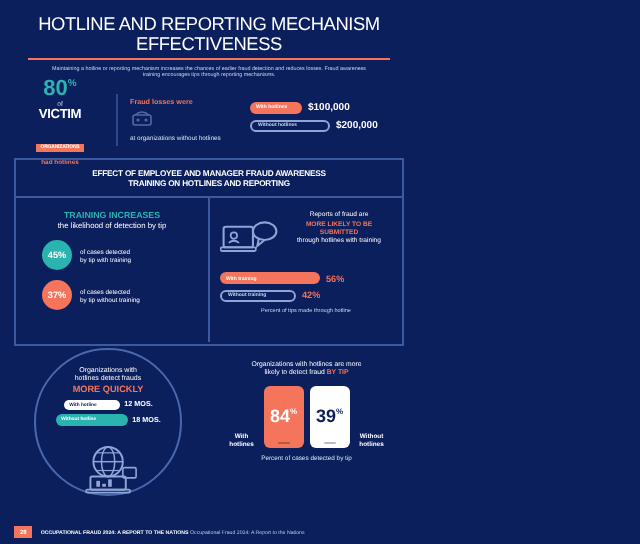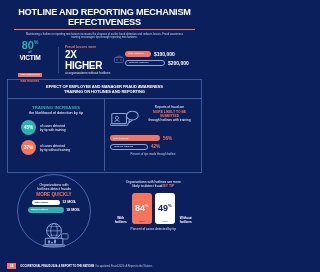--- a/index.html
+++ b/index.html
@@ -9,21 +9,21 @@
     font-family:"Liberation Sans", sans-serif;
     color:#ffffff;
     overflow:hidden;
     position:relative;
   }
   .page { width:209px; height:272px; position:relative; }
 
   
   .header { padding:7px 8px 0 8px; }
   .title {
-    font-size:9.2px; font-weight:bold; letter-spacing:-0.2px;
+    font-size:9.2px; font-weight:normal; letter-spacing:-0.2px;
     text-align:center; line-height:10px;
     text-transform:uppercase;
   }
   .title-rule {
     height:1.2px; background:#f4745c; margin:1.5px 6px 3px 6px;
   }
   .subtitle {
     font-size:2.7px; line-height:3.6px; text-align:center;
     color:#c9d4ec; padding:0 18px;
   }
@@ -201,21 +201,20 @@
       <div class="victim">VICTIM</div>
       <div><span class="orgs">ORGANIZATIONS</span></div>
       <div class="had">had hotlines</div>
     </div>
 
     <div class="divider-v"></div>
 
     <div class="stat-losses">
       <div class="l1">Fraud losses were</div>
       <div class="l2">
-        <span>2X HIGHER</span>
         <span class="phone-glyph">
           <svg width="12" height="10" viewBox="0 0 24 20">
             <rect x="3" y="7" width="18" height="10" rx="2" fill="none" stroke="#8fa5d6" stroke-width="1.6"></rect>
             <path d="M5 7 Q12 1 19 7" fill="none" stroke="#8fa5d6" stroke-width="1.6"></path>
             <circle cx="8" cy="12" r="1.6" fill="#8fa5d6"></circle>
             <circle cx="16" cy="12" r="1.6" fill="#8fa5d6"></circle>
           </svg>
         </span>
       </div>
       <div class="l3">at organizations without hotlines</div>
@@ -341,21 +340,21 @@
 
       <div class="phones">
         <div class="pside">
           <div>With</div>
           <div>hotlines</div>
         </div>
         <div class="phone coral">
           <span class="pv"><span>84</span><sup>%</sup></span>
         </div>
         <div class="phone white">
-          <span class="pv"><span>49</span><sup>%</sup></span>
+          <span class="pv"><span>39</span><sup>%</sup></span>
         </div>
         <div class="pside">
           <div>Without</div>
           <div>hotlines</div>
         </div>
       </div>
 
       <div class="bc-caption">Percent of cases detected by tip</div>
     </div>
   </div>

